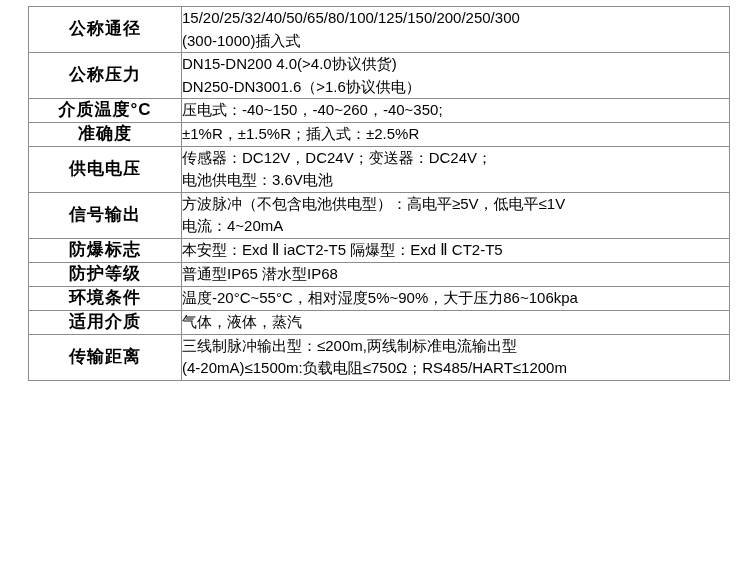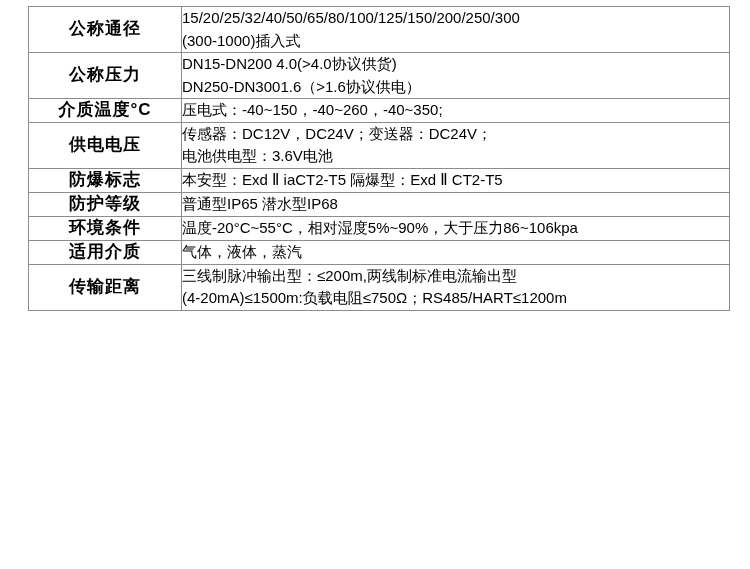--- a/index.html
+++ b/index.html
@@ -69,24 +69,37 @@
           <span class="value-line">DN250-DN3001.6（&gt;1.6协议供电）</span>
         </td>
       </tr>
       <tr>
         <td class="label-cell">介质温度°C</td>
         <td class="value-cell">
           <span class="value-line">压电式：-40~150，-40~260，-40~350;</span>
         </td>
       </tr>
       <tr>
+        <td class="label-cell">准确度</td>
+        <td class="value-cell">
+          <span class="value-line">±1%R，±1.5%R；插入式：±2.5%R</span>
+        </td>
+      </tr>
+      <tr>
         <td class="label-cell">供电电压</td>
         <td class="value-cell">
           <span class="value-line">传感器：DC12V，DC24V；变送器：DC24V；</span>
           <span class="value-line">电池供电型：3.6V电池</span>
+        </td>
+      </tr>
+      <tr>
+        <td class="label-cell">信号输出</td>
+        <td class="value-cell">
+          <span class="value-line">方波脉冲（不包含电池供电型）：高电平≥5V，低电平≤1V</span>
+          <span class="value-line">电流：4~20mA</span>
         </td>
       </tr>
       <tr>
         <td class="label-cell">防爆标志</td>
         <td class="value-cell">
           <span class="value-line">本安型：Exd Ⅱ iaCT2-T5 隔爆型：Exd Ⅱ CT2-T5</span>
         </td>
       </tr>
       <tr>
         <td class="label-cell">防护等级</td>

